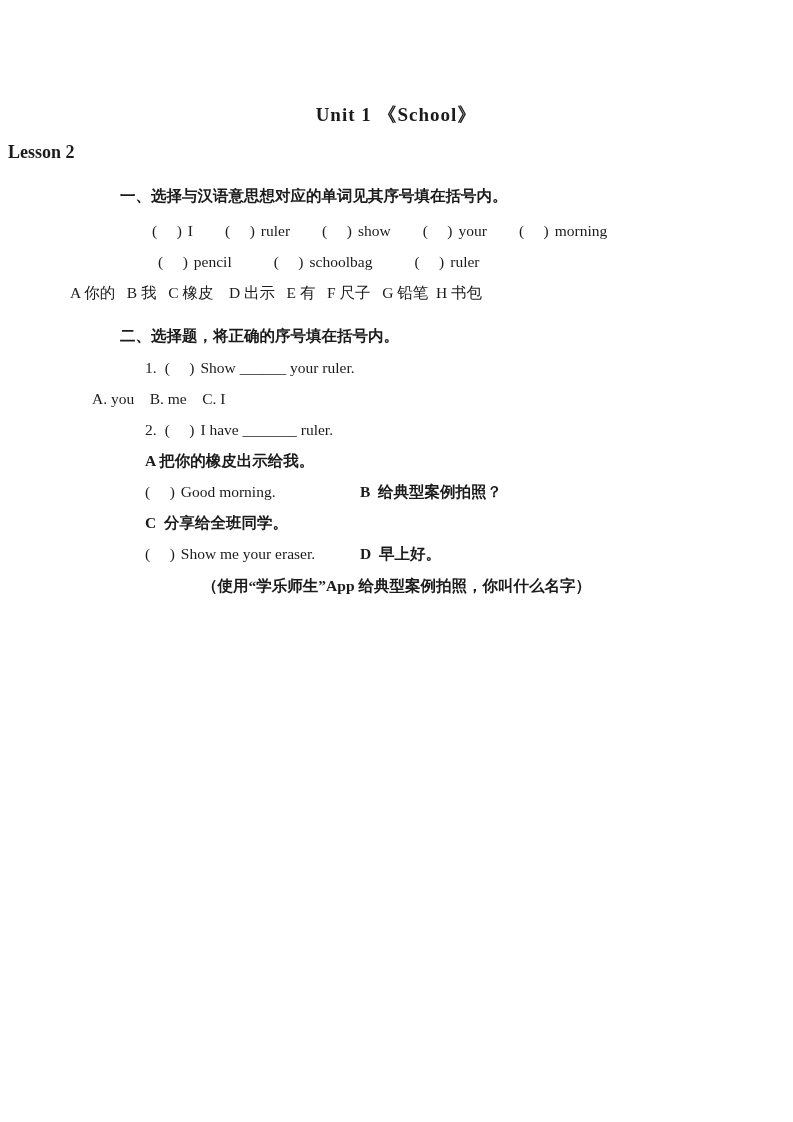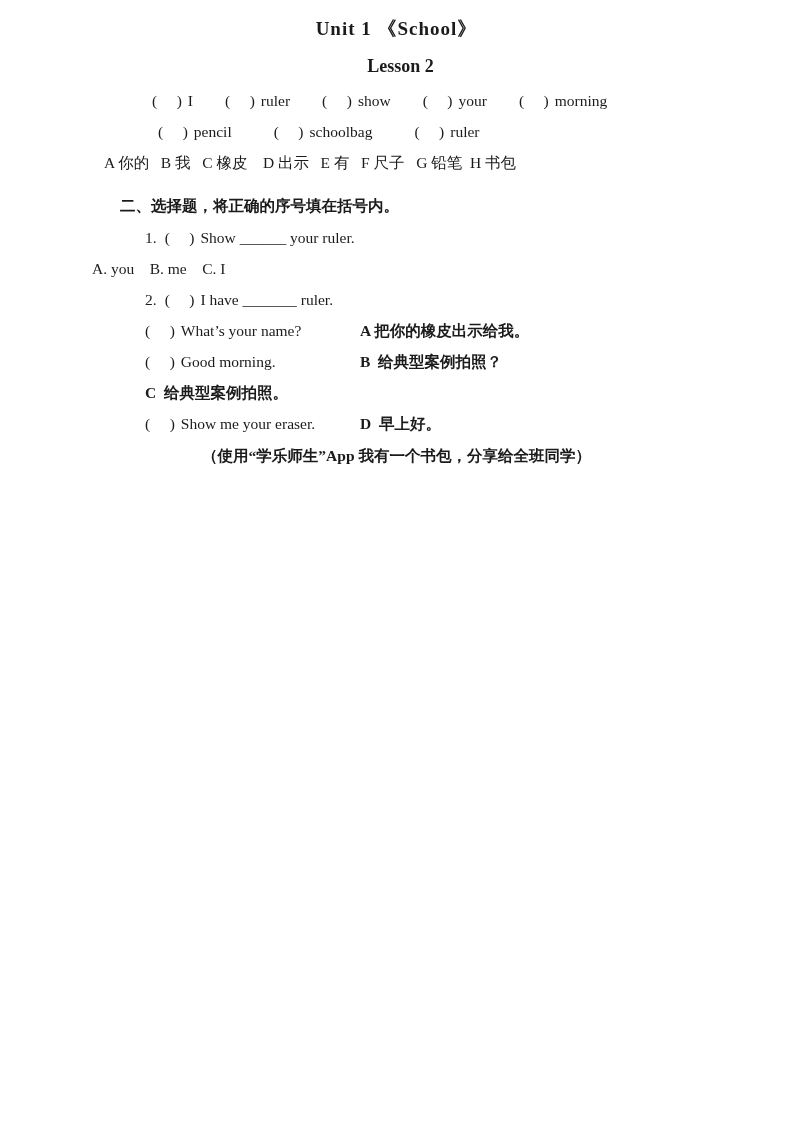--- a/index.html
+++ b/index.html
@@ -10,52 +10,52 @@
   .page {
     position: relative;
     width: 793px;
     height: 1122px;
     background: #ffffff;
     overflow: hidden;
     font-family: "Liberation Serif", "DejaVu Serif", serif;
     color: #1b1b1b;
   }
   .title {
-    margin: 16px;
+    margin: 0;
+    padding-top: 102px;
     height: 24px;
     text-align: center;
     font-size: 19px;
     font-weight: bold;
     letter-spacing: 1px;
   }
   .subtitle {
     margin: 16px 0 0 8px;
     height: 22px;
-    text-align: center;
     font-size: 18px;
     font-weight: bold;
   }
   .sec-heading {
     margin-top: 22px;
     margin-left: 120px;
     height: 22px;
     font-size: 15.5px;
     font-weight: bold;
     white-space: pre-wrap;
   }
   .line {
     height: 22px;
     font-size: 15.5px;
     white-space: pre-wrap;
     display: flex;
     align-items: center;
   }
   .words-row1 { margin-top: 12px; margin-left: 152px; gap: 32px; }
   .words-row2 { margin-top: 9px;  margin-left: 158px; gap: 42px; }
-  .answers-row { margin-top: 9px; margin-left: 104px; }
+  .answers-row { margin-top: 9px; margin-left: 70px; }
   .q-line   { margin-top: 9px; margin-left: 145px; }
   .opt-line { margin-top: 9px; margin-left: 92px; }
   .pair-line { margin-top: 9px; margin-left: 145px; }
   .pair-left { display: inline-block; width: 215px; white-space: pre-wrap; }
   .pair-right { display: inline-block; white-space: pre-wrap; font-weight: bold; }
   .paren { letter-spacing: 2px; margin-right: 4px; }
   .qnum { margin-right: 8px; }
   .word-item { display: inline-flex; align-items: center; }
   .footer-note {
     margin-top: 11px;
@@ -67,20 +67,21 @@
   }
 </style>
 </head>
 <body>
 
 <div class="page">
 
   <h1 class="title">Unit 1  《School》</h1>
   <h2 class="subtitle">Lesson 2</h2>
 
+  <div class="sec-heading">一、选择与汉语意思想对应的单词见其序号填在括号内。</div>
 
   <div class="line words-row1">
     <span class="word-item"><span class="paren">(　)</span><span>I</span></span>
     <span class="word-item"><span class="paren">(　)</span><span>ruler</span></span>
     <span class="word-item"><span class="paren">(　)</span><span>show</span></span>
     <span class="word-item"><span class="paren">(　)</span><span>your</span></span>
     <span class="word-item"><span class="paren">(　)</span><span>morning</span></span>
   </div>
 
   <div class="line words-row2">
@@ -101,30 +102,29 @@
   <div class="line opt-line">A. you    B. me    C. I</div>
 
   <div class="line q-line">
     <span class="qnum">2.</span>
     <span class="paren">(　)</span>
     <span>I have _______ ruler.</span>
   </div>
 
 
   <div class="line pair-line">
-    <span class="pair-left"><span class="paren">(　)</span><span>What’s your name?</span></span>
     <span class="pair-right">A 把你的橡皮出示给我。</span>
   </div>
   <div class="line pair-line">
     <span class="pair-left"><span class="paren">(　)</span><span>Good morning.</span></span>
     <span class="pair-right">B  给典型案例拍照？</span>
   </div>
   <div class="line pair-line">
-    <span class="pair-right">C  给典型案例拍照。</span>
+    <span class="pair-right">C  分享给全班同学。</span>
   </div>
   <div class="line pair-line">
     <span class="pair-left"><span class="paren">(　)</span><span>Show me your eraser.</span></span>
     <span class="pair-right">D  早上好。</span>
   </div>
 
-  <div class="footer-note">（使用“学乐师生”App 我有一个书包，分享给全班同学）</div>
+  <div class="footer-note">（使用“学乐师生”App 给典型案例拍照，你叫什么名字）</div>
 
 </div>
 
 </body></html>

